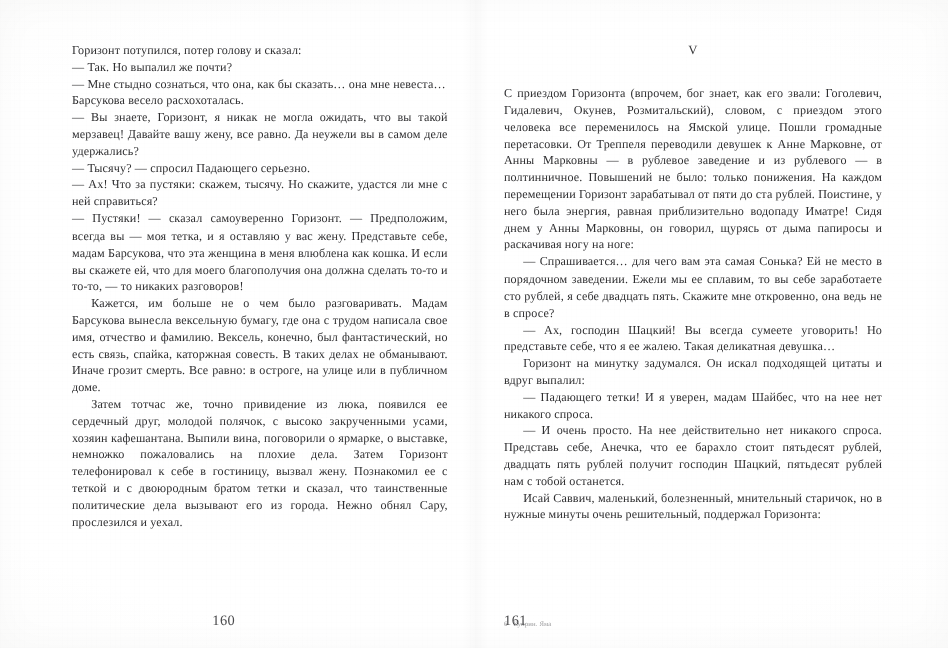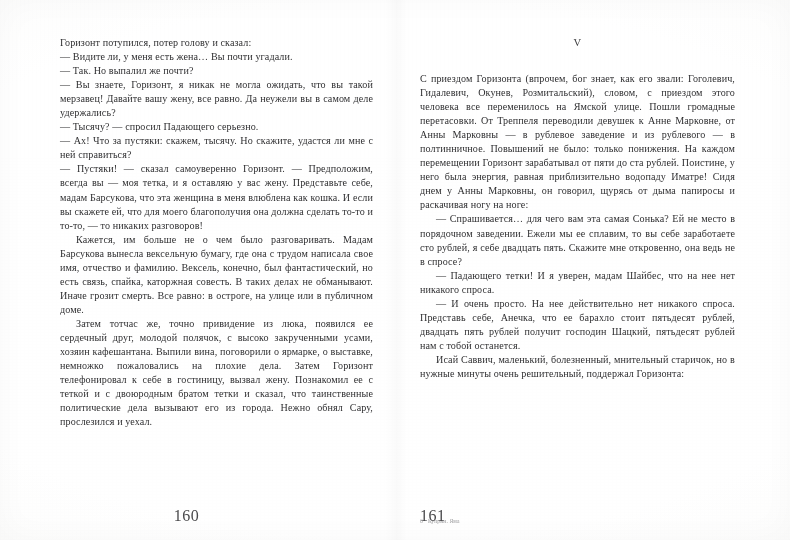--- a/index.html
+++ b/index.html
@@ -91,21 +91,21 @@
     text-indent: 16px;
     hyphens: auto;
     -webkit-hyphens: auto;
   }
   p.para.noindent { text-indent: 0; }
 
   
   .folio {
     position: absolute;
     bottom: 15px;
-    font-size: 16px;
+    font-size: 12px;
     color: #4a4a4c;
     letter-spacing: .03em;
     font-family: Liberation Serif, serif;
   }
   .page-left .folio {
     left: 0;
     width: 373px;
     text-align: center;
   }
   .page-right .folio {
@@ -136,37 +136,40 @@
 </head>
 <body>
 
 <div class="spread">
 
   <div class="grain"></div>
 
   <div class="page page-left">
     <div class="textblock">
       <p class="para noindent">Горизонт потупился, потер голову и сказал:</p>
-      <p class="para noindent">— Видите ли, у меня есть жена… Вы почти угадали.</p>
       <p class="para noindent">— Так. Но выпалил же почти?</p>
+      <p class="para noindent">— Мне стыдно сознаться, что она, как бы сказать… она мне невеста…</p>
+      <p class="para noindent">Барсукова весело расхохоталась.</p>
       <p class="para noindent">— Вы знаете, Горизонт, я никак не могла ожидать, что вы такой мерзавец! Давайте вашу жену, все равно. Да неужели вы в самом деле удержались?</p>
       <p class="para noindent">— Тысячу? — спросил Падающего серьезно.</p>
       <p class="para noindent">— Ах! Что за пустяки: скажем, тысячу. Но скажите, удастся ли мне с ней справиться?</p>
       <p class="para noindent">— Пустяки! — сказал самоуверенно Горизонт. — Предположим, всегда вы — моя тетка, и я оставляю у вас жену. Представьте себе, мадам Барсукова, что эта женщина в меня влюблена как кошка. И если вы скажете ей, что для моего благополучия она должна сделать то-то и то-то, — то никаких разговоров!</p>
       <p class="para">Кажется, им больше не о чем было разговаривать. Мадам Барсукова вынесла вексельную бумагу, где она с трудом написала свое имя, отчество и фамилию. Вексель, конечно, был фантастический, но есть связь, спайка, каторжная совесть. В таких делах не обманывают. Иначе грозит смерть. Все равно: в остроге, на улице или в публичном доме.</p>
       <p class="para">Затем тотчас же, точно привидение из люка, появился ее сердечный друг, молодой полячок, с высоко закрученными усами, хозяин кафешантана. Выпили вина, поговорили о ярмарке, о выставке, немножко пожаловались на плохие дела. Затем Горизонт телефонировал к себе в гостиницу, вызвал жену. Познакомил ее с теткой и с двоюродным братом тетки и сказал, что таинственные политические дела вызывают его из города. Нежно обнял Сару, прослезился и уехал.</p>
     </div>
     <div class="folio">160</div>
   </div>
 
   <div class="page page-right">
     <div class="textblock">
       <div class="chapter-num">V</div>
       <p class="para noindent">С приездом Горизонта (впрочем, бог знает, как его звали: Гоголевич, Гидалевич, Окунев, Розмитальский), словом, с приездом этого человека все переменилось на Ямской улице. Пошли громадные перетасовки. От Треппеля переводили девушек к Анне Марковне, от Анны Марковны — в рублевое заведение и из рублевого — в полтинничное. Повышений не было: только понижения. На каждом перемещении Горизонт зарабатывал от пяти до ста рублей. Поистине, у него была энергия, равная приблизительно водопаду Иматре! Сидя днем у Анны Марковны, он говорил, щурясь от дыма папиросы и раскачивая ногу на ноге:</p>
       <p class="para">— Спрашивается… для чего вам эта самая Сонька? Ей не место в порядочном заведении. Ежели мы ее сплавим, то вы себе заработаете сто рублей, я себе двадцать пять. Скажите мне откровенно, она ведь не в спросе?</p>
+      <p class="para">— Ах, господин Шацкий! Вы всегда сумеете уговорить! Но представьте себе, что я ее жалею. Такая деликатная девушка…</p>
+      <p class="para">Горизонт на минутку задумался. Он искал подходящей цитаты и вдруг выпалил:</p>
       <p class="para">— Падающего тетки! И я уверен, мадам Шайбес, что на нее нет никакого спроса.</p>
       <p class="para">— И очень просто. На нее действительно нет никакого спроса. Представь себе, Анечка, что ее барахло стоит пятьдесят рублей, двадцать пять рублей получит господин Шацкий, пятьдесят рублей нам с тобой останется.</p>
       <p class="para">Исай Саввич, маленький, болезненный, мнительный старичок, но в нужные минуты очень решительный, поддержал Горизонта:</p>
     </div>
     <div class="signature">
       <span class="sig-num">6</span><span>Куприн. Яма</span>
     </div>
     <div class="folio">161</div>
   </div>
 

